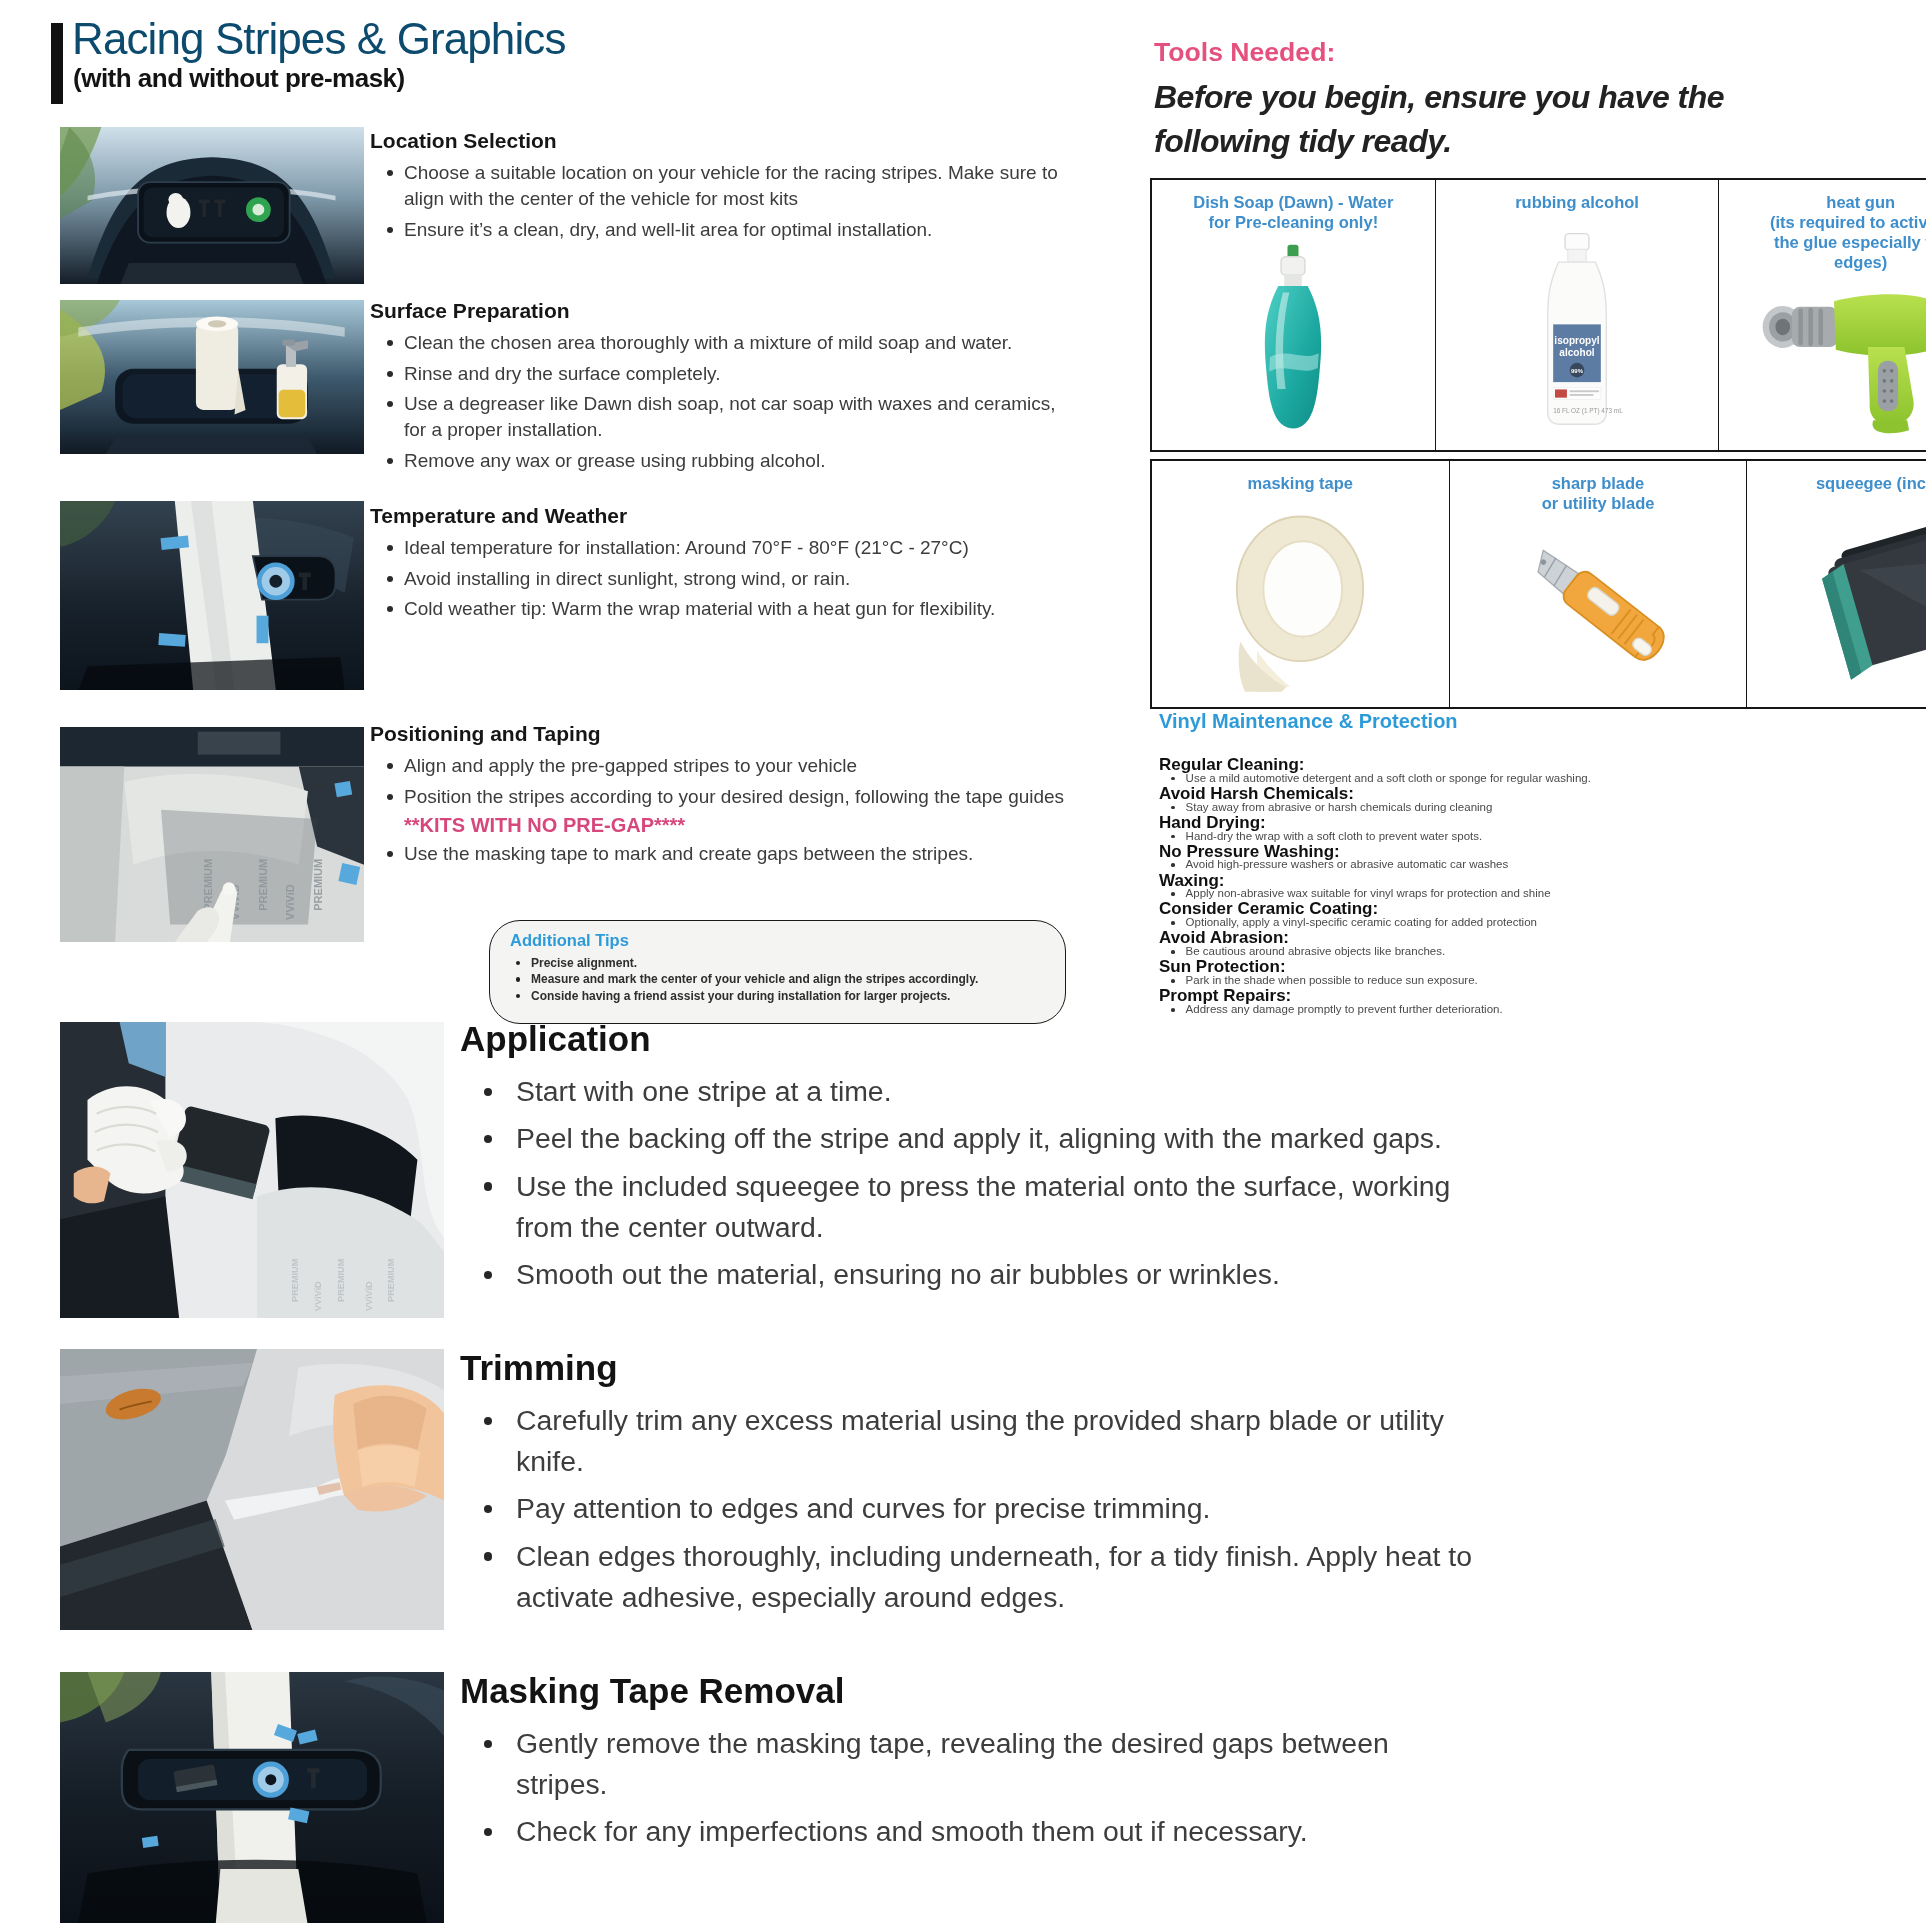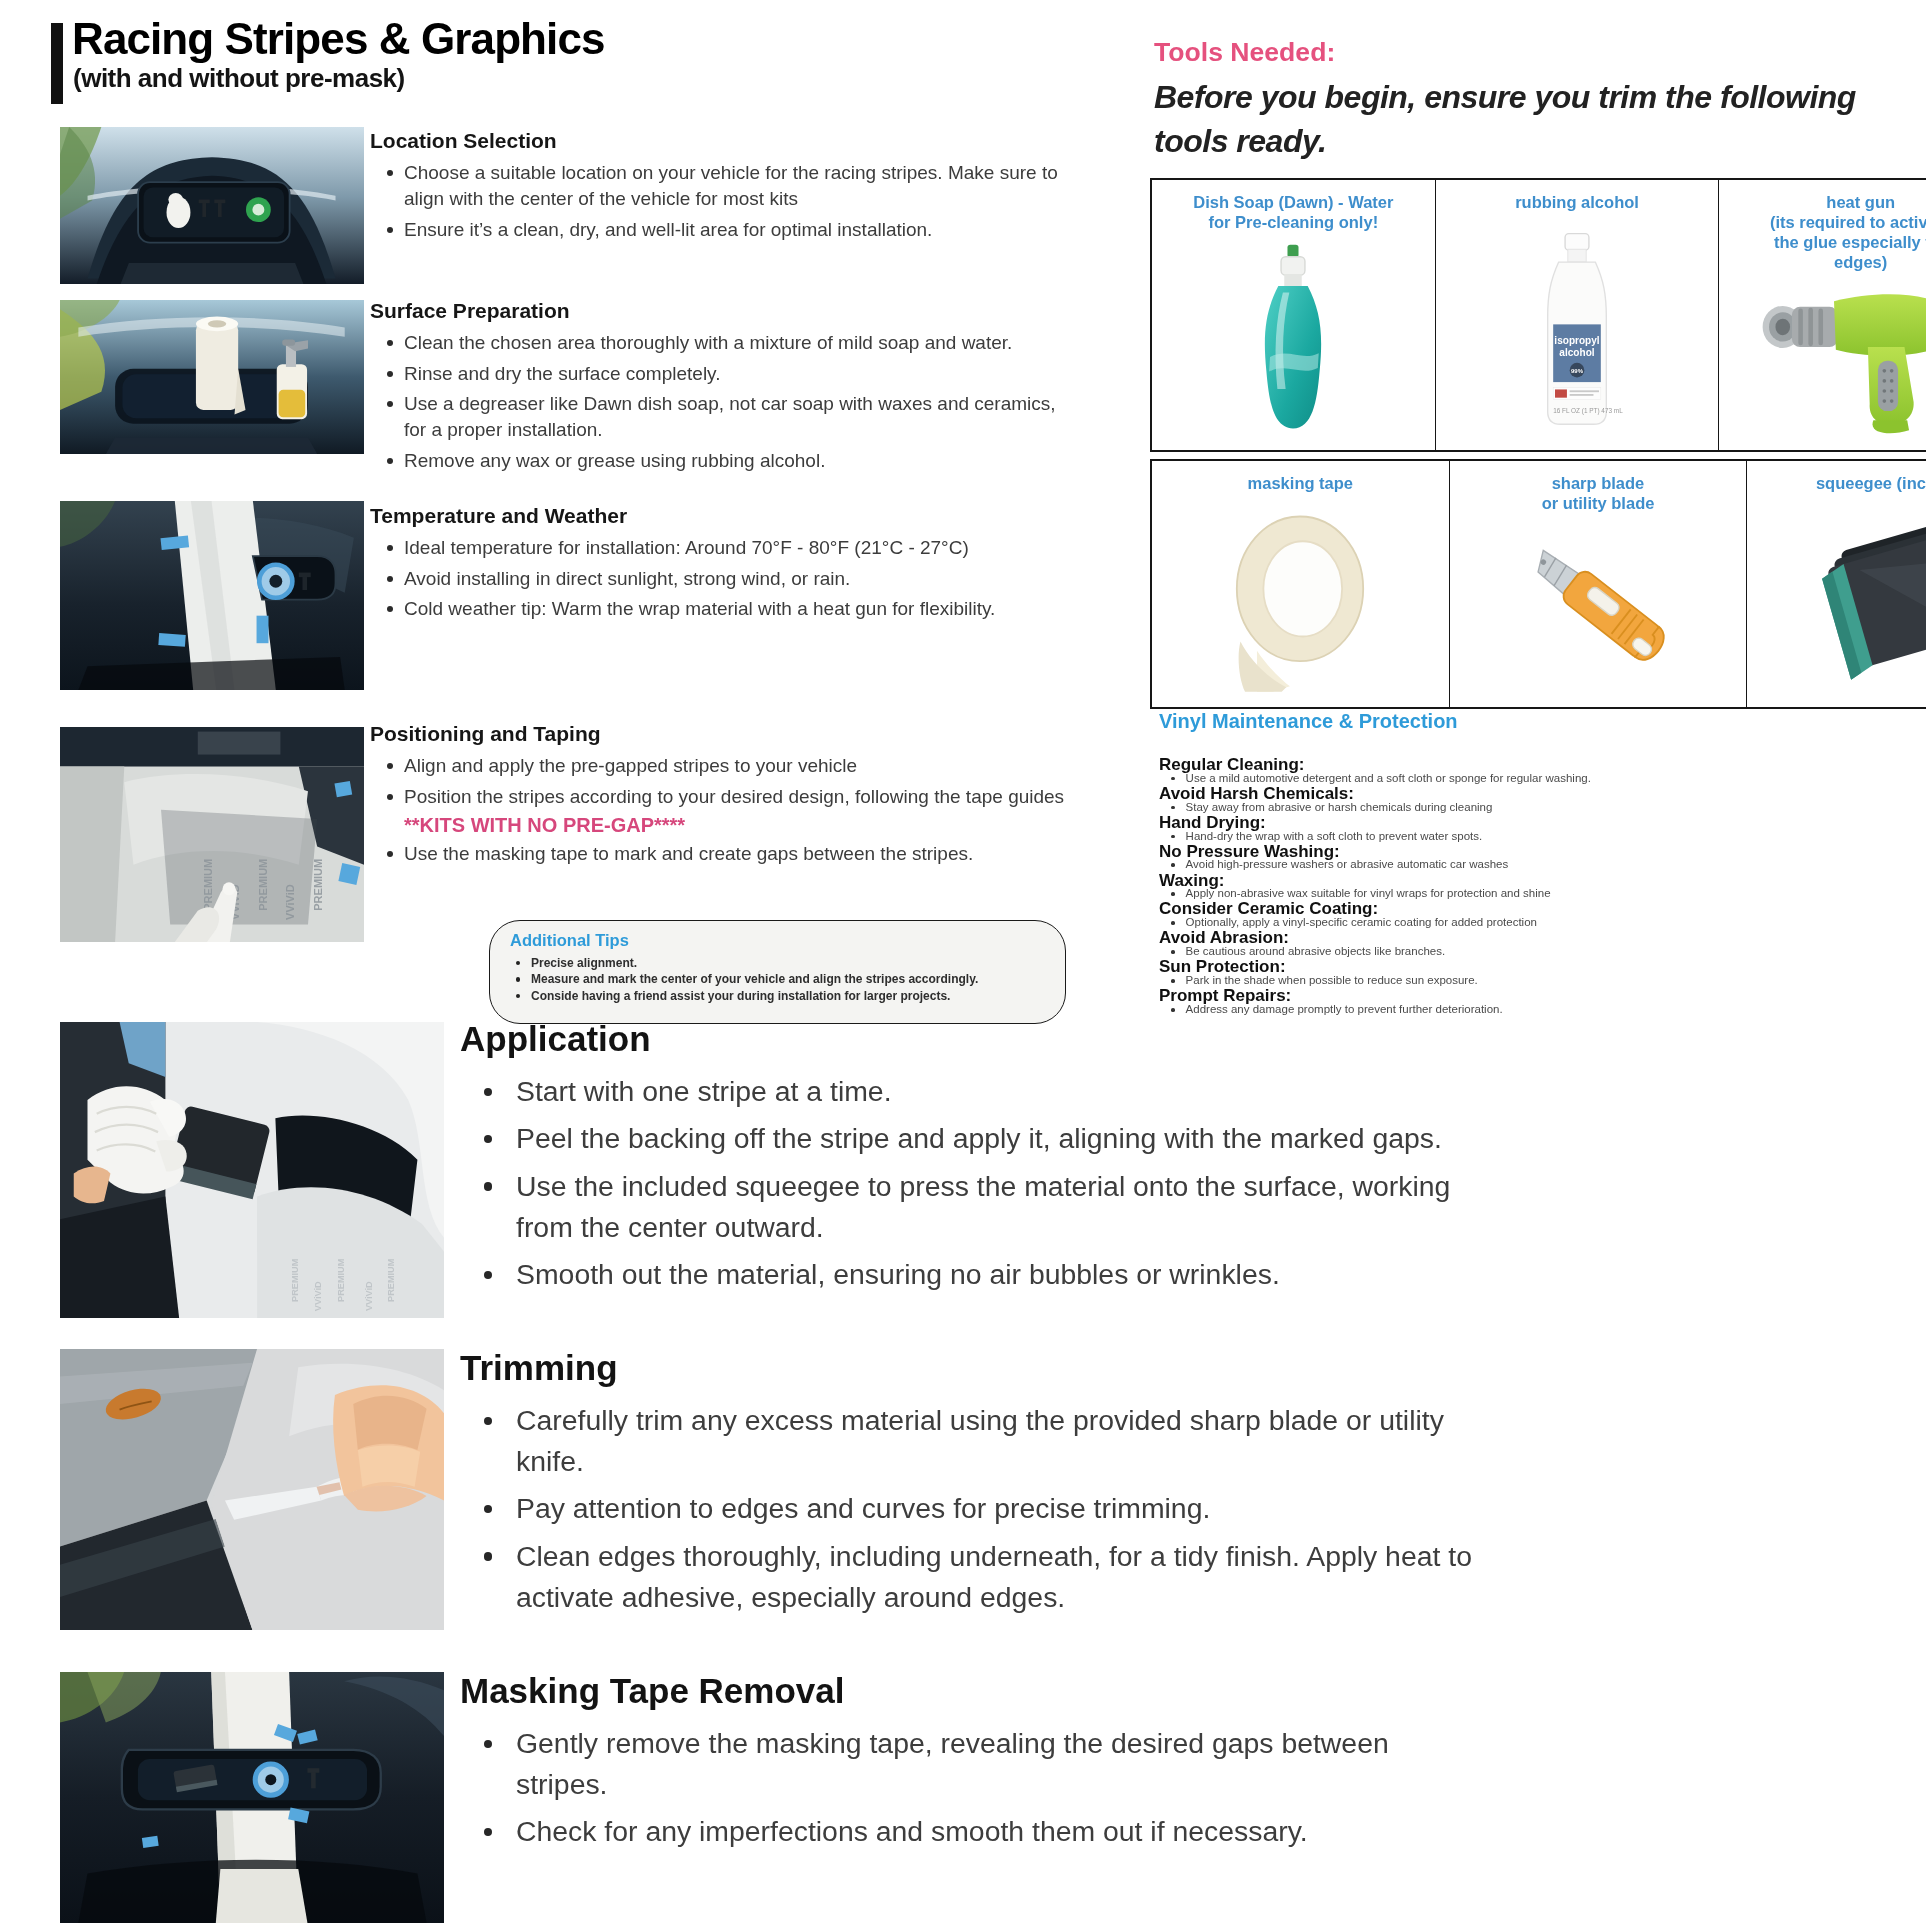--- a/index.html
+++ b/index.html
@@ -2,21 +2,21 @@
 <html style="font-size:7.3px"><head>
 <meta charset="utf-8">
 <style>
   html,body{margin:0;padding:0;background:#ffffff;}
   #page{position:relative;width:1926px;height:1926px;background:#ffffff;
         font-family:"Liberation Sans",sans-serif;overflow:hidden;}
   .abs{position:absolute;}
 
   
   .title-bar{left:51px;top:23px;width:12.4px;height:81px;background:#111111;}
-  .doc-title{left:72px;top:13.8px;font-size:44px;font-weight:bold;color:#000000;letter-spacing:-0.9px;text-align:center;}
+  .doc-title{left:72px;top:13.8px;font-size:44px;font-weight:normal;color:#0c4a6e;letter-spacing:-0.9px;text-align:center;}
   .doc-subtitle{left:73px;top:63px;font-size:26px;font-weight:bold;color:#141414;letter-spacing:-0.5px;}
 
   
   .photo{background:#dfe5e8;overflow:hidden;}
   .photo svg{display:block;width:100%;height:100%;}
   .step-text{color:#3c3c3c;}
   .step-h{font-size:21px;font-weight:bold;color:#161616;margin:0 0 7.3px 0;}
   .step-b{position:relative;font-size:19px;line-height:26px;margin-top:4.6px;padding-left:34px;width:670px;}
   .step-b::before{content:"";position:absolute;left:16.5px;top:10px;width:6px;height:6px;border-radius:50%;background:#2b2b2b;}
   .note-pink{font-size:20px;font-weight:bold;color:#d6477c;margin:3.7px 0 0 34px;}
@@ -191,21 +191,21 @@
   </div>
 
   <div class="abs tips-box">
     <div class="tips-title">Additional Tips</div>
     <div class="tip-b">Precise alignment.</div>
     <div class="tip-b">Measure and mark the center of your vehicle and align the stripes accordingly.</div>
     <div class="tip-b">Conside having a friend assist your during installation for larger projects.</div>
   </div>
 
   <div class="abs tools-h">Tools Needed:</div>
-  <div class="abs tools-intro">Before you begin, ensure you trim the following tools ready.</div>
+  <div class="abs tools-intro">Before you begin, ensure you have the following tidy ready.</div>
 
   <div class="abs tool-table" style="left:1150px;top:178px;width:854px;height:274px;">
     <div class="tool-cell">
       <div class="tool-label">
         <div>Dish Soap (Dawn) - Water</div>
         <div>for Pre-cleaning only!</div>
       </div>
       <div class="tool-img">
         <svg width="138" height="193" viewBox="0 0 300 420">
           <rect x="138" y="6" width="24" height="28" rx="6" fill="#3e9e4f"></rect>

